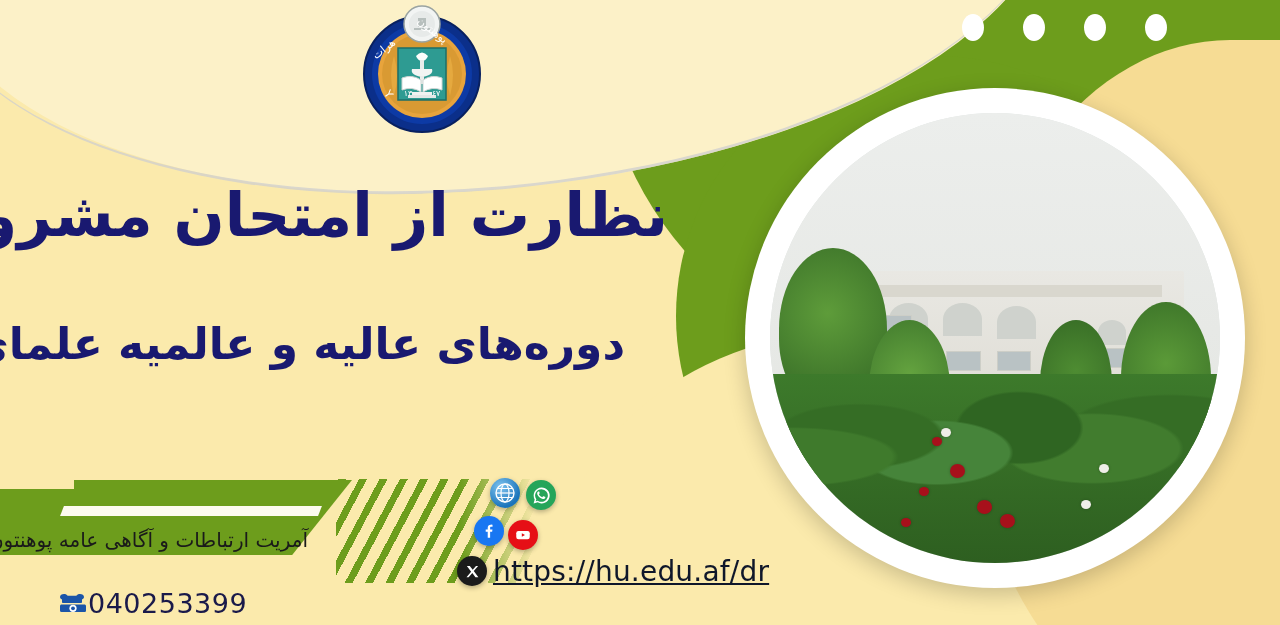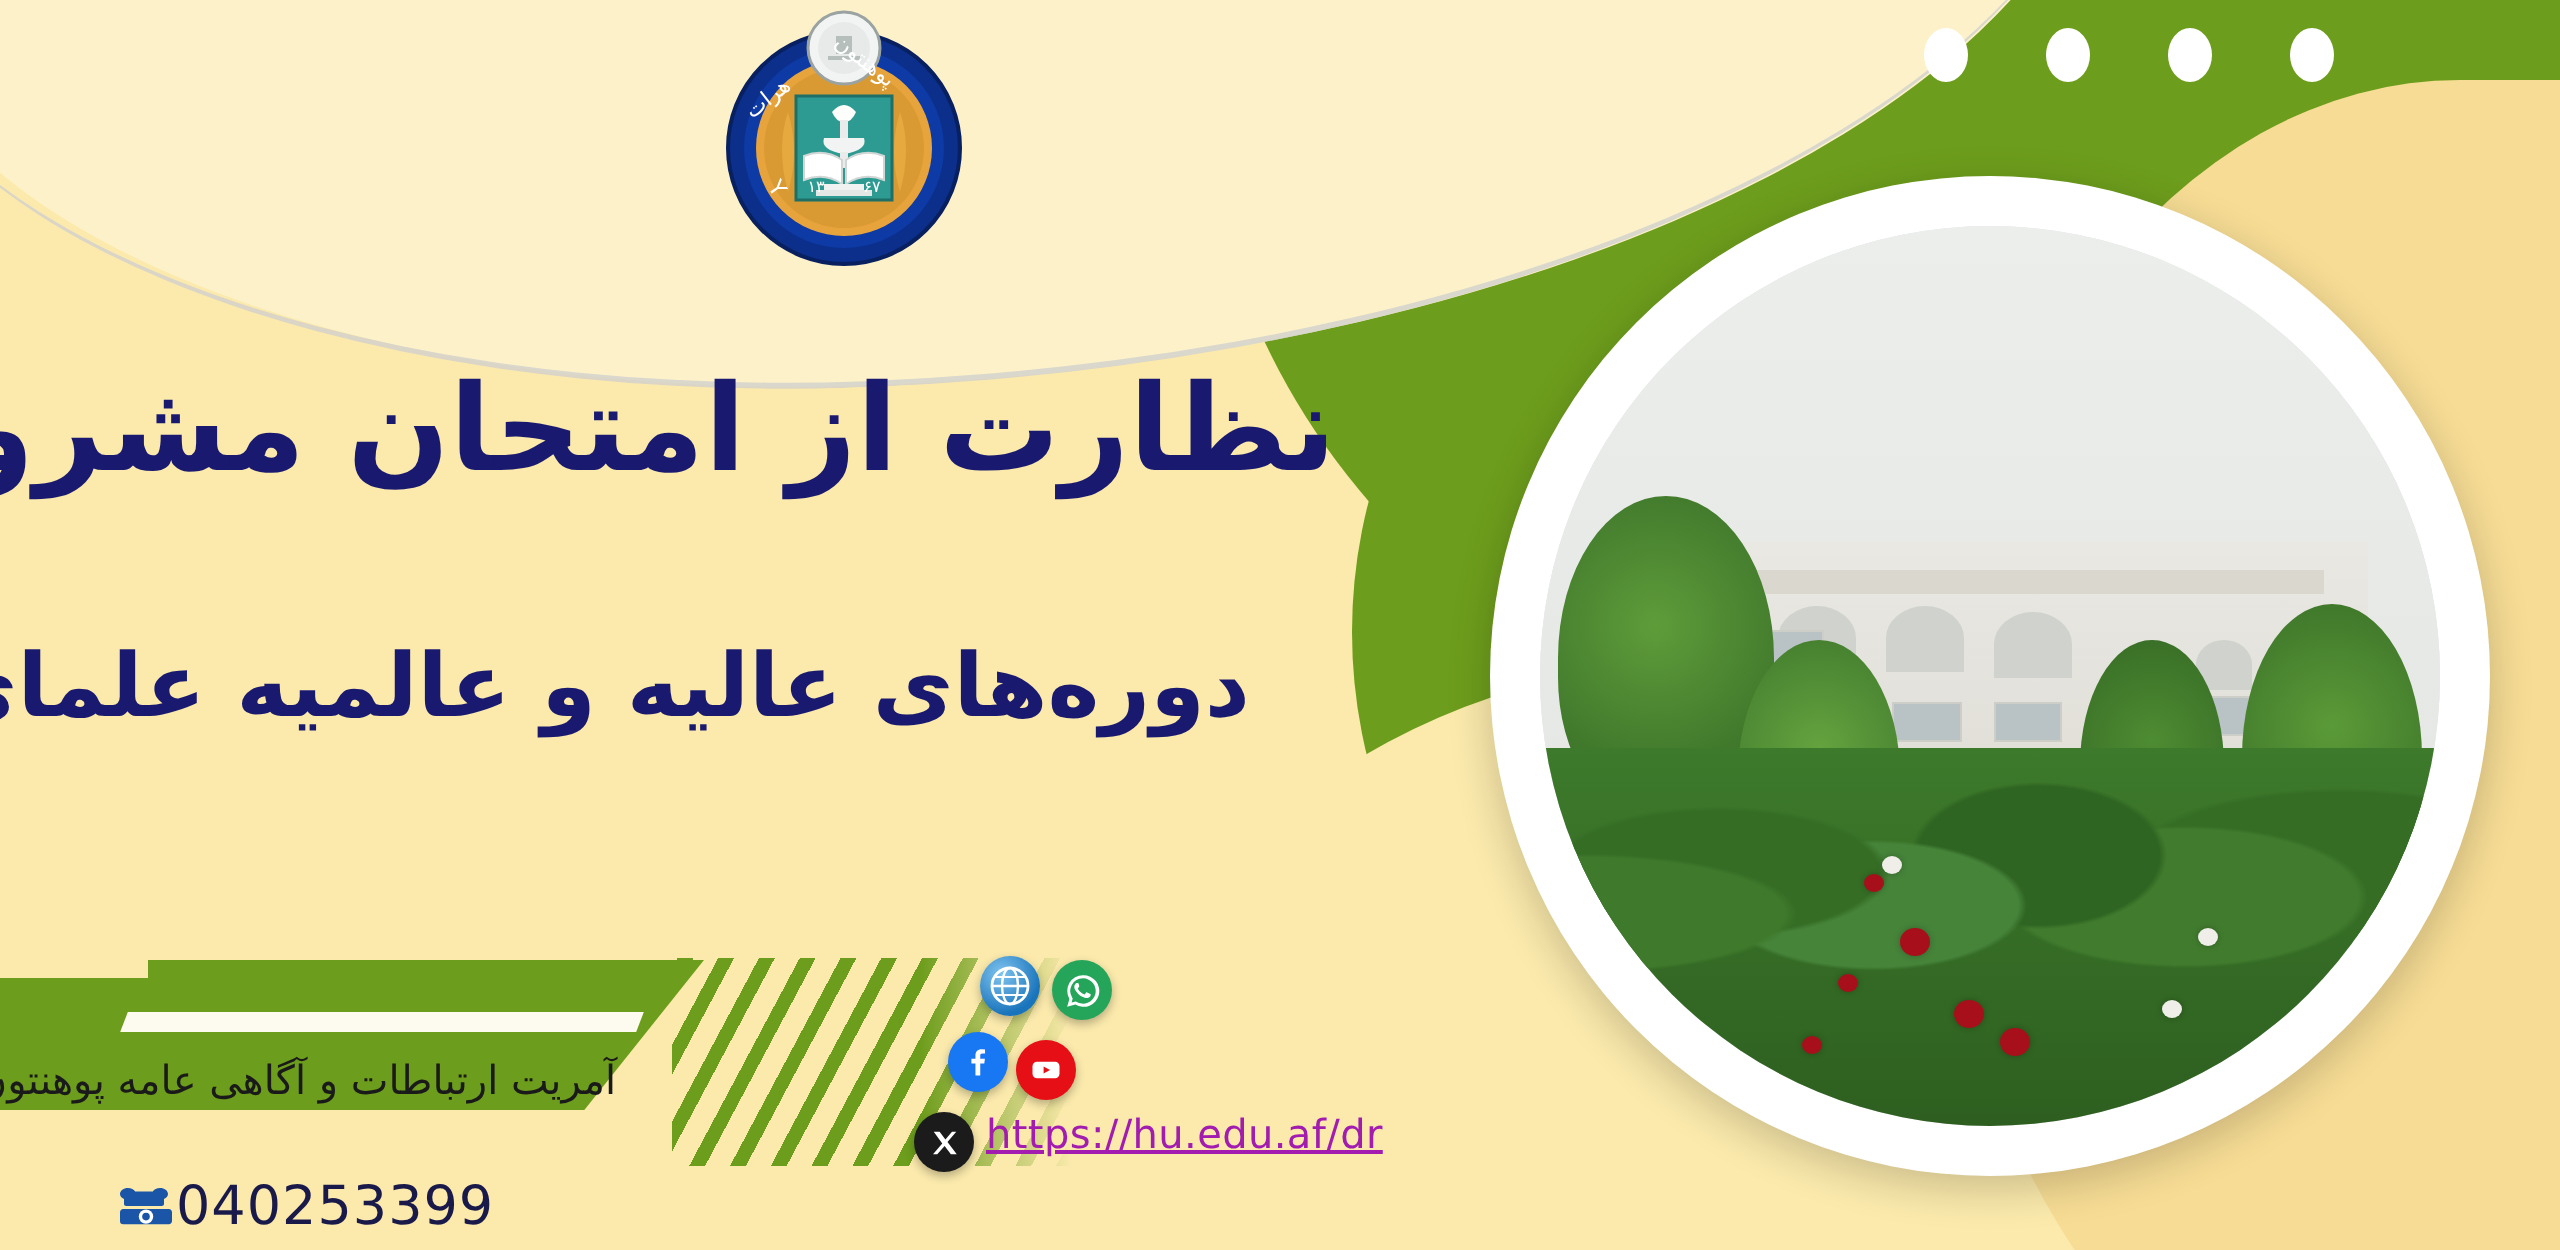--- a/index.html
+++ b/index.html
@@ -325,22 +325,22 @@
   .sicon.wa    { left: 74px; top: 10px; width: 30px; height: 30px; background: #25a55a; }
   .sicon.fb    { left: 22px; top: 46px; width: 30px; height: 30px; background: #1877f2; }
   .sicon.yt    { left: 56px; top: 50px; width: 30px; height: 30px; background: #e60f16; }
   .sicon.x     { left: 5px;  top: 86px; width: 30px; height: 30px; background: #1b1b1b; }
   .sicon svg { display: block; }
 
   .url {
     position: absolute;
     left: 493px;
     top: 555px;
-    font-size: 20px;
-    color: #a21caf;
+    font-size: 28px;
+    color: #0f172a;
     text-decoration: underline;
     direction: ltr;
     z-index: 9;
     letter-spacing: .2px;
   }
 
   
   .phone-line {
     position: absolute;
     left: 58px;

